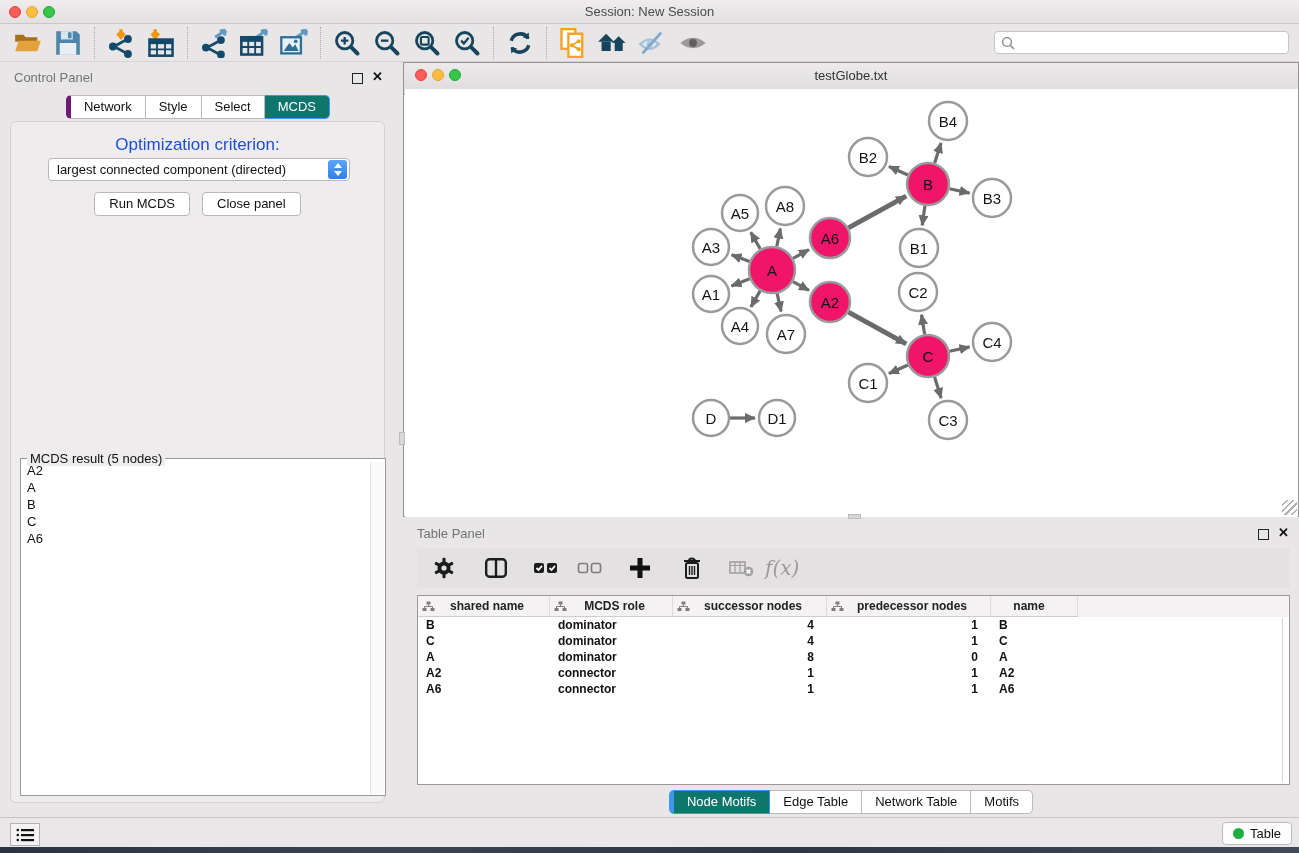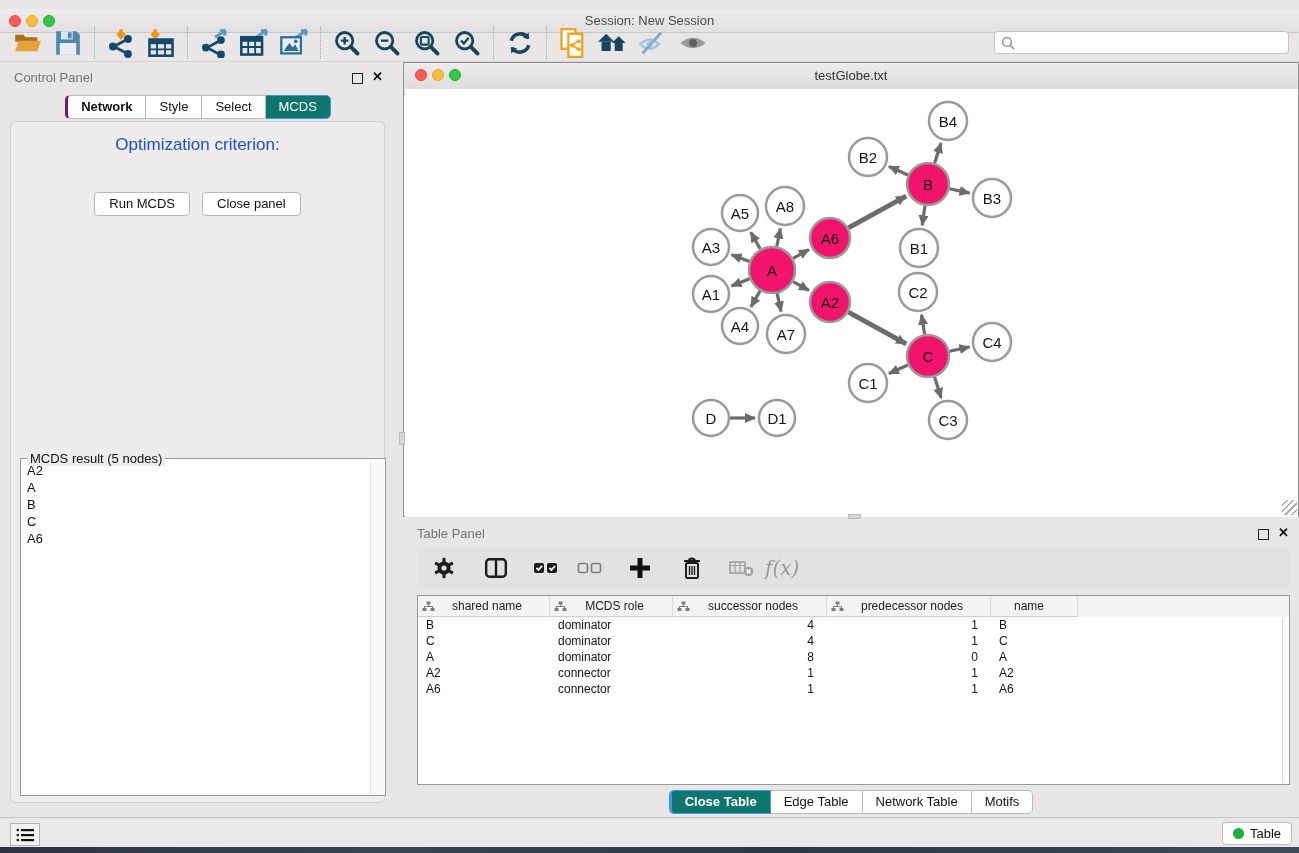--- a/index.html
+++ b/index.html
@@ -1,21 +1,21 @@
 <!DOCTYPE html>
 <html><head>
 <meta charset="utf-8">
 <style>
   * { margin:0; padding:0; box-sizing:border-box; }
   html,body { width:1299px; height:853px; }
   body { font-family:"Liberation Sans", sans-serif; background:#e8e6e6; position:relative; overflow:hidden; }
 
   
   .mac-titlebar { position:absolute; left:0; top:0; width:1299px; height:24px;
-    background:linear-gradient(#eeecec,#e2e0e0); border-bottom:1px solid #c9c7c7;margin-top:9px; }
+    background:linear-gradient(#eeecec,#e2e0e0); border-bottom:1px solid #c9c7c7; }
   .traffic { position:absolute; top:6px; width:12px; height:12px; border-radius:50%; }
   .tl-red   { left:9px;  background:#fc5b57; border:1px solid #e2453f; }
   .tl-yellow{ left:26px; background:#fdbc40; border:1px solid #e0a730; }
   .tl-green { left:43px; background:#34c749; border:1px solid #23a534; }
   .mac-title { position:absolute; top:4px; left:0; right:0; text-align:center;
     font-size:13px; color:#4b4b4b; }
 
   
   .toolbar { position:absolute; left:0; top:24px; width:1299px; height:38px;
     display:flex; align-items:center; border-bottom:1px solid #d6d4d4; }
@@ -29,21 +29,21 @@
   
   .control-panel { position:absolute; left:5px; top:64px; width:386px; height:746px; }
   .panel-head { height:24px; position:relative; }
   .panel-title { position:absolute; left:9px; top:6px; font-size:13px; color:#737373; }
   .panel-float { position:absolute; width:11px; height:11px; border:1.5px solid #222; top:9px; }
   .panel-close { position:absolute; top:5px; font-size:13px; font-weight:bold; color:#111; }
   .cp-float { right:28px; } .cp-close { right:8px; }
   .seg-row { position:absolute; top:31px; left:0; width:100%; display:flex; justify-content:center; }
   .seg { border:1px solid #bcbaba; border-left:none; background:#fff; padding:3px 13px 4px;
     font-size:13px; color:#111; }
-  .seg:first-child { border-left:3px solid #701a75; border-radius:5px 0 0 5px;font-weight:bold; }
+  .seg:first-child { border-left:5px solid #701a75; border-radius:5px 0 0 5px; }
   .seg:last-child { border-radius:0 5px 5px 0; }
   .seg.active { background:#0f766e; border-color:#3b97f3; color:#fff; }
   .cp-card { position:absolute; left:5px; top:57px; width:375px; height:682px;
     background:#eeecec; border:1px solid #d2d0d0; border-radius:6px; }
   .opt-label { margin-top:13px; text-align:center; font-size:17px; color:#1d4ed8; }
   .select-box { position:absolute; left:37px; top:36px; width:302px; height:23px; background:#fff;
     border:1px solid #b9b7b7; border-radius:4px; display:flex; align-items:center; }
   .select-value { flex:1; font-size:13px; padding-left:8px; color:#111; white-space:nowrap; overflow:hidden; }
   .select-stepper { width:19px; height:19px; margin-right:2px; border-radius:3px;
     background:linear-gradient(#5ba7f7,#2f7ef0); position:relative; }
@@ -80,21 +80,21 @@
     background:#d8d6d6; border:1px solid #bdbbbb; }
 
   
   .table-panel { position:absolute; left:403px; top:520px; width:896px; height:297px; }
   .tp-float { right:30px; } .tp-close { right:10px; }
   .tp-toolbar { position:absolute; left:14px; top:28px; width:873px; height:40px;
     background:#e3e1e1; border-radius:3px; display:flex; align-items:center; }
   .tp-btn { width:38px; height:34px; display:flex; align-items:center; justify-content:center; }
   .fx-label { font-size:20px; font-style:italic; color:#9b9999; font-family:"DejaVu Serif", serif; padding-left:4px; }
   .data-table { position:absolute; left:14px; top:75px; width:873px; height:190px;
-    background:#fff; border:1px solid #9a9898; overflow:hidden; }
+    background:#fff; border:1px solid #9a9898; overflow:hidden;font-weight:bold; }
   .dt-header { display:flex; height:21px; background:#f4f2f2; font-size:12px; color:#222; }
   .dt-hcell { display:flex; align-items:center; border-right:1px solid #dddbdb; border-bottom:1px solid #cfcdcd; position:relative; }
   .dt-hcell .hicon { margin-left:4px; display:flex; }
   .dt-hcell .hlabel { flex:1; text-align:center; padding-right:10px; }
   .dt-row { display:flex; height:16px; font-size:12px; color:#111; }
   .dt-cell { overflow:hidden; white-space:nowrap; line-height:16px; }
   .dt-cell.left { padding-left:8px; text-align:left; }
   .dt-cell.right { padding-right:13px; text-align:right; }
   .dt-scroll { position:absolute; right:6px; top:22px; bottom:2px; width:1px; background:#d8d6d6; }
   .tp-tabs { position:absolute; left:0; width:100%; top:270px; display:flex; justify-content:center; }
@@ -267,20 +267,24 @@
     <span class="panel-close cp-close">✕</span>
   </div>
   <div class="seg-row" id="cp-tabs">
       <span class="seg">Network</span>
       <span class="seg">Style</span>
       <span class="seg">Select</span>
       <span class="seg active">MCDS</span>
     </div>
   <div class="cp-card">
     <div class="opt-label">Optimization criterion:</div>
+    <div class="select-box">
+      <span class="select-value">largest connected component (directed)</span>
+      <span class="select-stepper"></span>
+    </div>
     <div class="btn-row">
       <button class="mac-btn">Run MCDS</button>
       <button class="mac-btn">Close panel</button>
     </div>
     <div class="result-box">
       <span class="result-legend">MCDS result (5 nodes)</span>
       <div class="result-list" id="result-list">
           <div class="result-item">A2</div>
           <div class="result-item">A</div>
           <div class="result-item">B</div>
@@ -571,21 +575,21 @@
           <div class="dt-cell left" style="width: 132px;">A6</div>
           <div class="dt-cell left" style="width: 123px;">connector</div>
           <div class="dt-cell right" style="width: 154px;">1</div>
           <div class="dt-cell right" style="width: 164px;">1</div>
           <div class="dt-cell left" style="width: 87px;">A6</div>
         </div>
       </div>
     <div class="dt-scroll"></div>
   </div>
   <div class="tp-tabs" id="tp-tabs">
-      <span class="seg active">Close Table</span>
+      <span class="seg active">Node Motifs</span>
       <span class="seg">Edge Table</span>
       <span class="seg">Network Table</span>
       <span class="seg">Motifs</span>
     </div>
 </div>
 
 <div class="status-bar">
   <div class="list-btn">
     <svg width="18" height="14" viewBox="0 0 18 14">
       <circle cx="1.8" cy="2" r="1.3" fill="#111"></circle>

